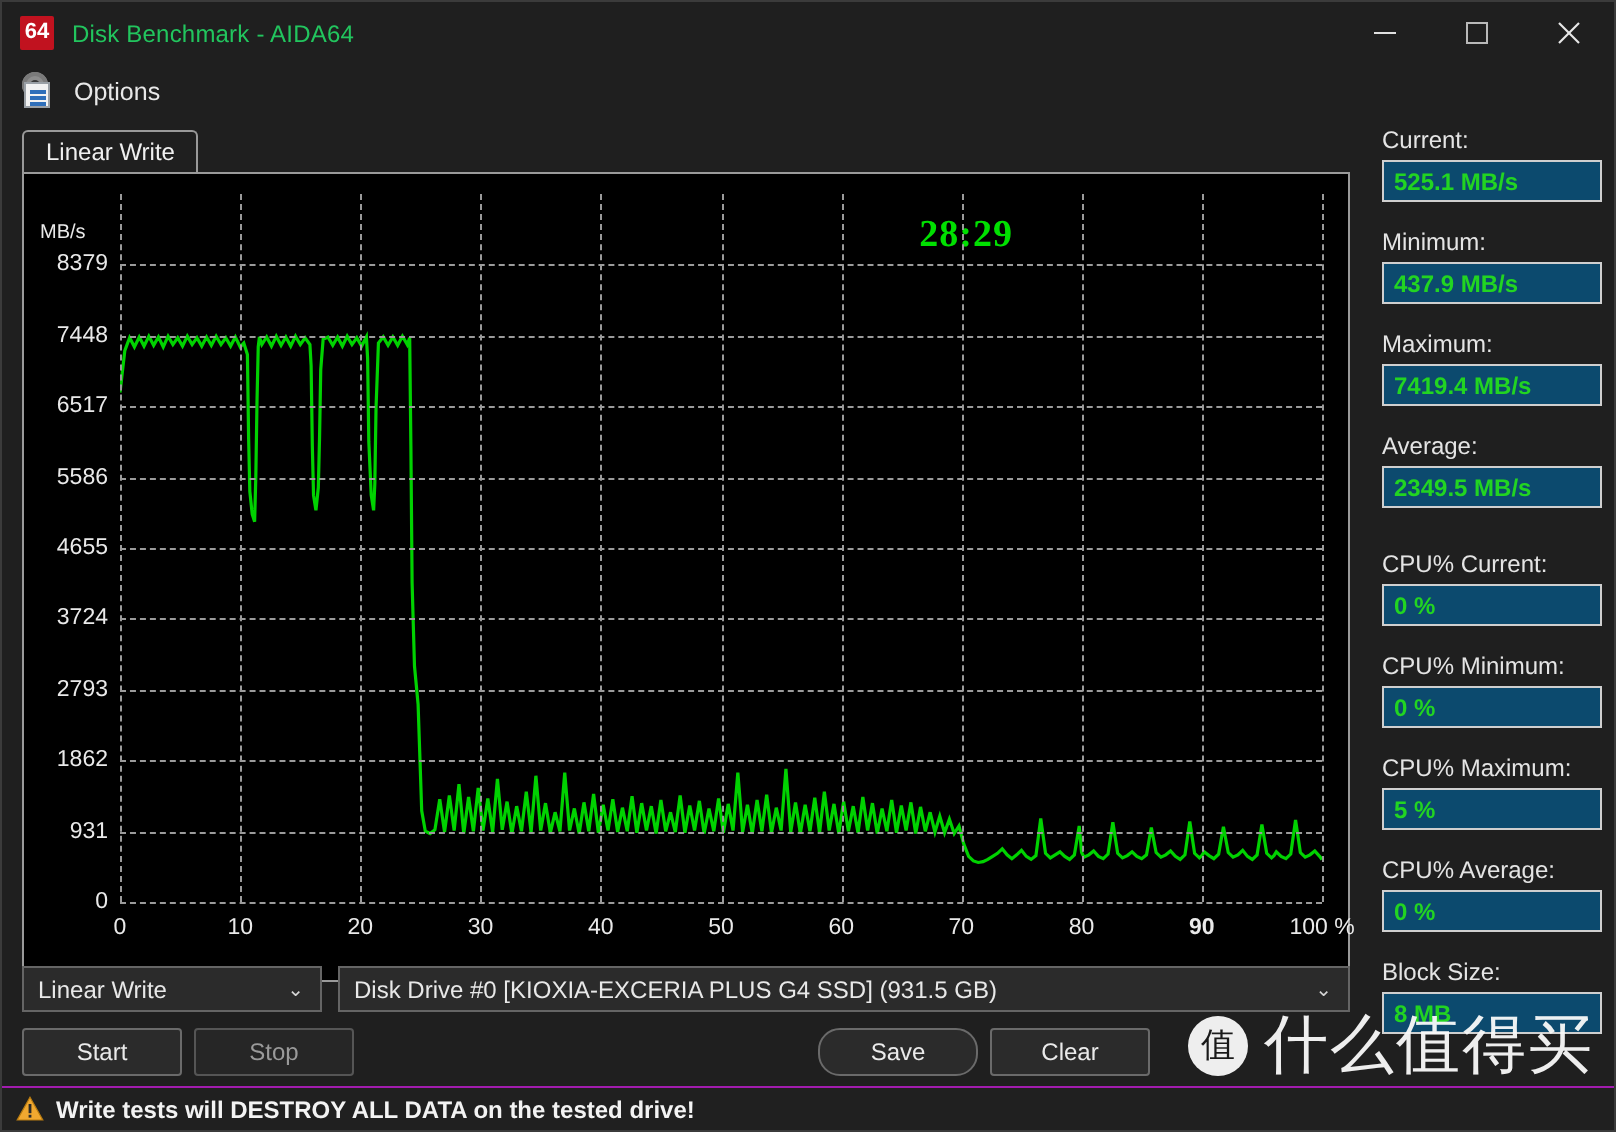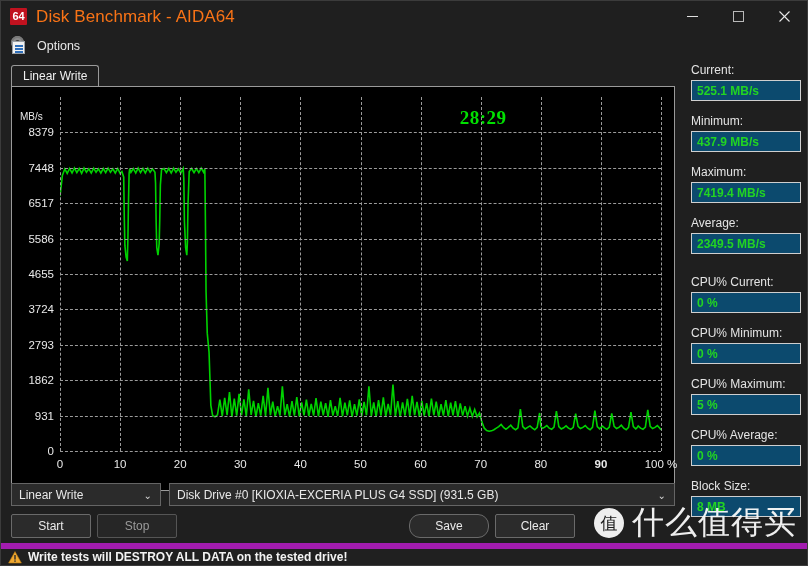--- a/index.html
+++ b/index.html
@@ -24,21 +24,21 @@
     display: flex; align-items: center;
   }
   .app-icon {
     width: 17px; height: 17px; margin-left: 9px; margin-right: 9px;
     background: #c1121f; color: #fff;
     font-size: 11px; font-weight: bold; line-height: 17px; text-align: center;
     font-family: "Liberation Sans", sans-serif;
     border-radius: 1px;
   }
   .title-text {
-    color: #f97316; font-size: 17px; letter-spacing: .1px;
+    color: #22c55e; font-size: 12px; letter-spacing: .1px;
   }
   .winbtns { position: absolute; right: 0; top: 0; display: flex; height: 31px; }
   .winbtn {
     width: 46px; height: 31px; display: flex; align-items: center; justify-content: center;
     color: #e0e0e0;
   }
   .winbtn svg { display: block; }
 
   
   .toolbar {
@@ -172,21 +172,21 @@
   }
   .btn.disabled { color: #9a9a9a; border-color: #555; background: #262626; }
   .btn-start { left: 0; }
   .btn-stop  { left: 86px; }
   .btn-save  { left: 398px; border-radius: 11px; }
   .btn-clear { left: 484px; }
 
   
   .warnbar {
     position: absolute; left: 0; bottom: 0; width: 806px; height: 22px;
-    background: #202020; border-top: 6px solid #a21caf;
+    background: #202020; border-top: 1px solid #a21caf;
     display: flex; align-items: center;
   }
   .warn-icon { margin-left: 7px; margin-right: 6px; display: block; }
   .warn-text { color: #f3f3f3; font-size: 12px; font-weight: bold; }
 
   
   .watermark {
     position: absolute; right: 10px; bottom: 20px;
     display: flex; align-items: center; gap: 8px;
     opacity: .95;

